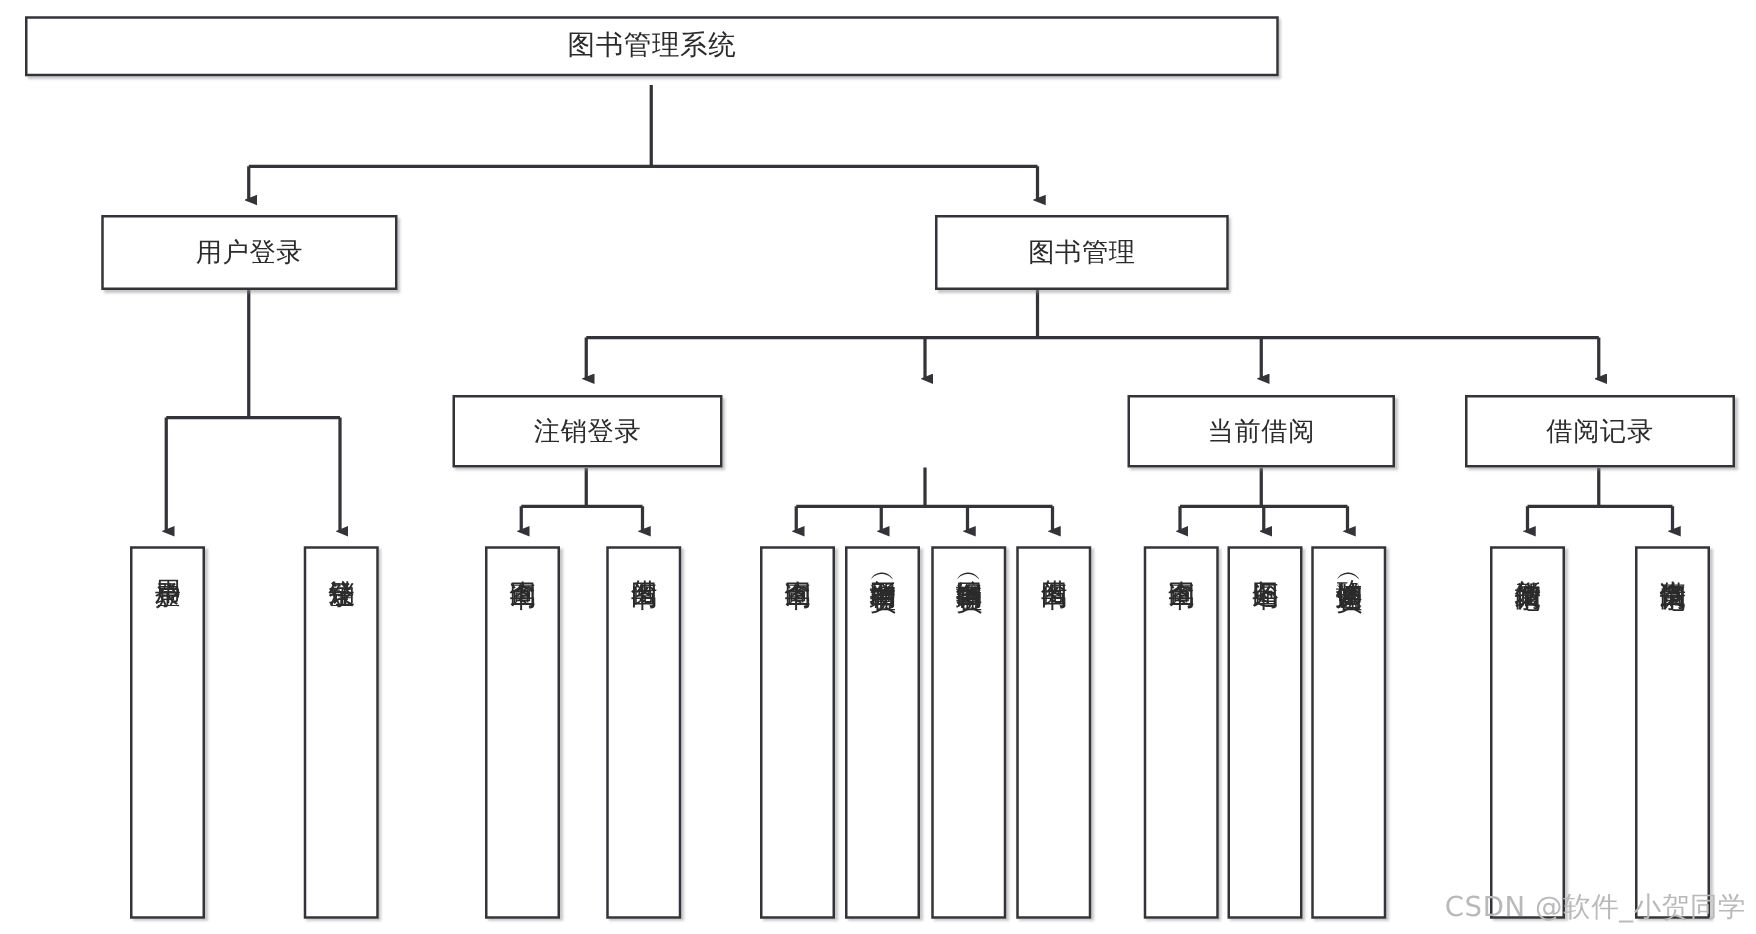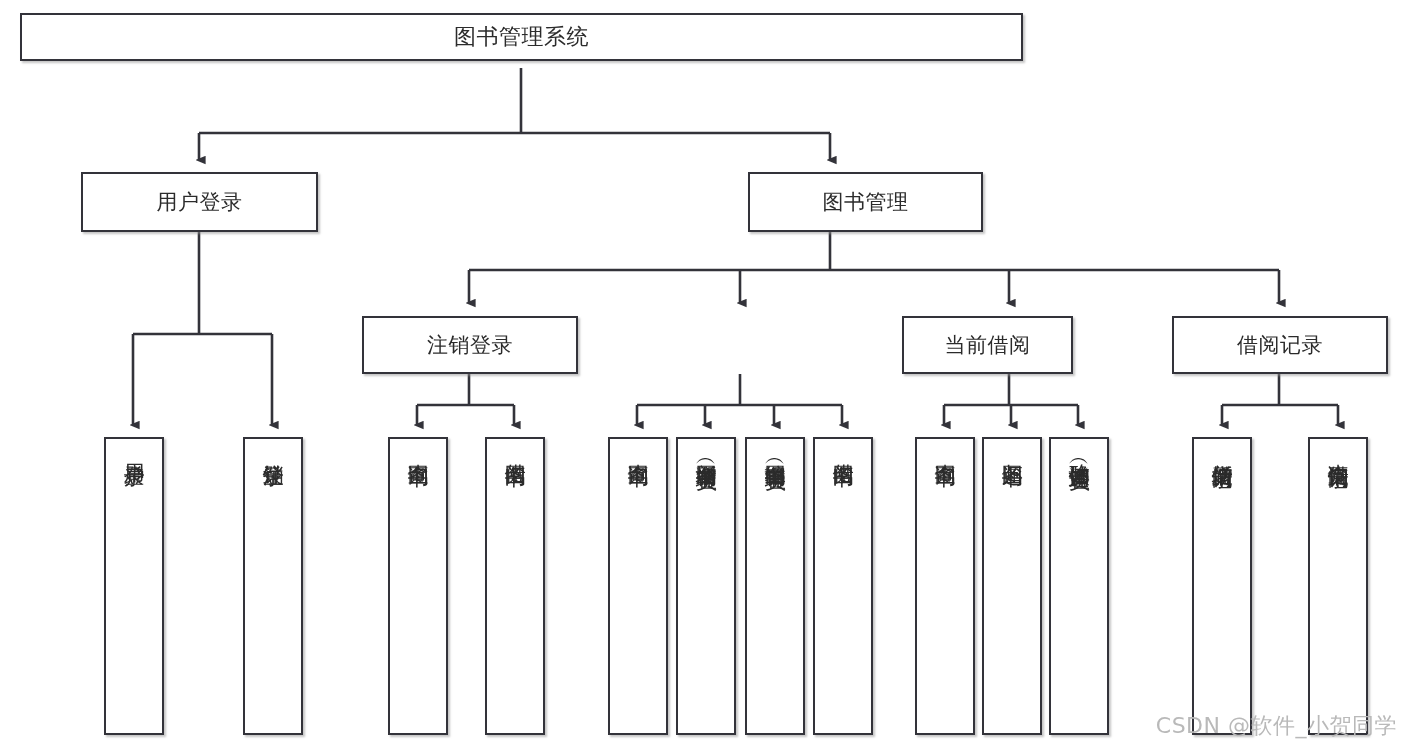--- a/index.html
+++ b/index.html
@@ -139,21 +139,21 @@
   <div class="node h-node" style="left:81px; top:172px; width:237px; height:60px;">
     <span class="lbl">用户登录</span>
   </div>
   <div class="node h-node" style="left:712px; top:172px; width:235px; height:60px;margin-left:36px;">
     <span class="lbl">图书管理</span>
   </div>
 
   <div class="node h-node" style="left:362px; top:316px; width:216px; height:58px;">
     <span class="lbl">注销登录</span>
   </div>
-  <div class="node h-node" style="left:902px; top:316px; width:171px; height:58px;">
+  <div class="node h-node" style="left:902px; top:316px; width:214px; height:58px;">
     <span class="lbl">当前借阅</span>
   </div>
   <div class="node h-node" style="left:1172px; top:316px; width:216px; height:58px;">
     <span class="lbl">借阅记录</span>
   </div>
 
   <div class="node v-node" style="left:104px; top:437px; width:60px; height:298px;">
     <span class="lbl">用户登录</span>
   </div>
   <div class="node v-node" style="left:243px; top:437px; width:60px; height:298px;">

